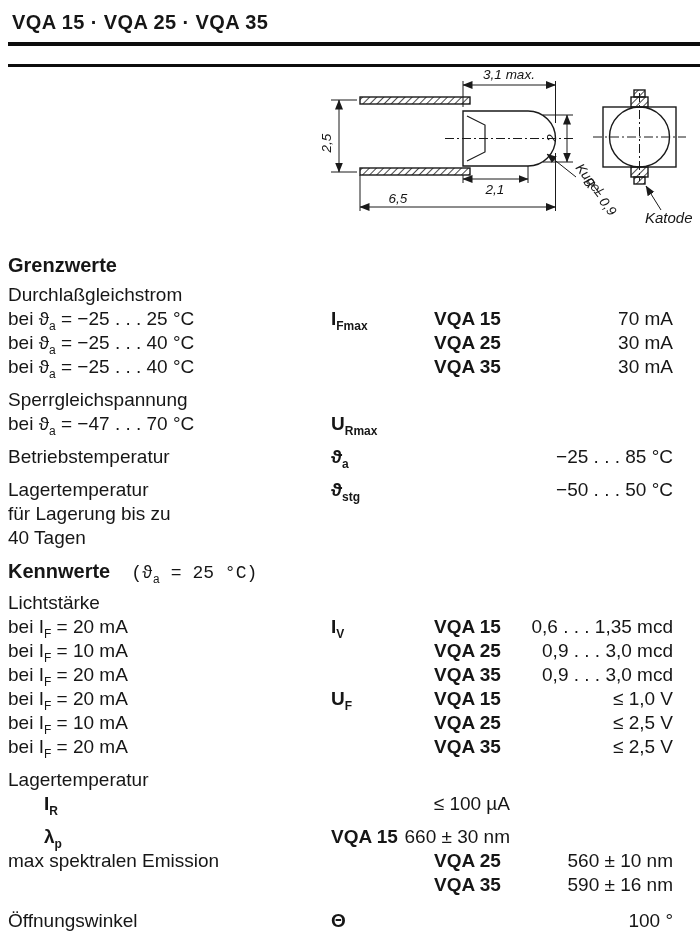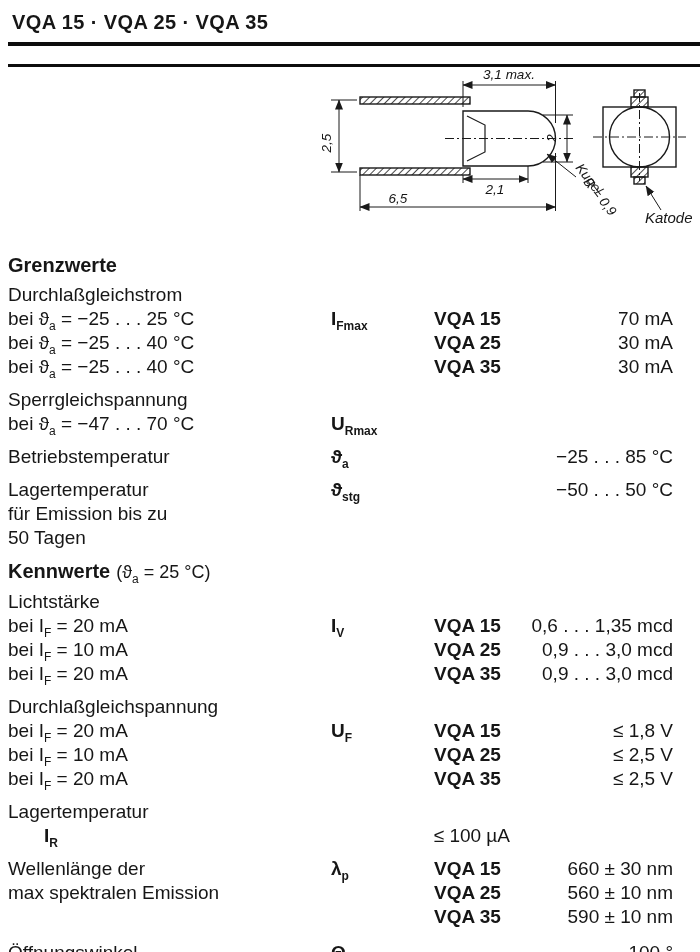--- a/index.html
+++ b/index.html
@@ -15,21 +15,21 @@
   .title { font-size:20px; font-weight:bold; letter-spacing:.4px; padding-left:4px; line-height:32px; }
   .rule-thick { height:4px; background:#0d0d0d; margin-top:4px; }
   .rule-thin  { height:3px; background:#0d0d0d; margin-top:18px; }
 
   .drawing { position:relative; height:178px; }
   .drawing svg { position:absolute; left:285px; top:0; }
   svg text { font:italic 13.5px "Liberation Sans","DejaVu Sans",sans-serif; fill:#161616; }
   svg text.lbl { font-size:15px; }
 
   .heading { font-weight:bold; font-size:20px; line-height:24px; margin:8px 0 6px; }
-  .heading .hn { font-weight:normal; font-size:18px; margin-left:6px; }
+  .heading .hn { font-weight:normal; font-size:18px; margin-left:21px;font-family:Liberation Mono, monospace; }
 
   .row { display:grid; grid-template-columns:287px 103px 112px 1fr; line-height:24px; padding-right:27px; align-items:baseline; }
   .row .c2, .row .c3 { font-weight:bold;margin-left:36px; }
   .row .c4 { text-align:right; white-space:nowrap; }
   .glabel { line-height:24px; }
   .mt { margin-top:9px; }
   .mt-lg { margin-top:12px; }
   sub { font-size:12px; line-height:0; }
 </style>
 </head>
@@ -146,27 +146,27 @@
     <span class="c3"></span>
     <span class="c4">−25 . . . 85 °C</span>
   </div>
   <div class="row mt">
     <span class="c1"><span>Lagertemperatur</span></span>
     <span class="c2"><span>ϑ</span><sub>stg</sub></span>
     <span class="c3"></span>
     <span class="c4">−50 . . . 50 °C</span>
   </div>
   <div class="row">
-    <span class="c1"><span>für Emission bis zu</span></span>
+    <span class="c1"><span>für Lagerung bis zu</span></span>
     <span class="c2"></span>
       <span class="c3"></span>
       <span class="c4"></span>
   </div>
   <div class="row">
-    <span class="c1"><span>50 Tagen</span></span>
+    <span class="c1"><span>40 Tagen</span></span>
     <span class="c2"></span>
       <span class="c3"></span>
       <span class="c4"></span>
   </div>
 
   <div class="heading mt">
     <span>Kennwerte</span><span class="hn"><span>(ϑ</span><sub>a</sub><span> = 25 °C)</span></span>
   </div>
 
   <div class="glabel">Lichtstärke</div>
@@ -183,27 +183,26 @@
     <span class="c3">VQA 25</span>
     <span class="c4">0,9 . . . 3,0 mcd</span>
   </div>
   <div class="row">
     <span class="c1"><span>bei I</span><sub>F</sub><span> = 20 mA</span></span>
     <span class="c2"></span>
     <span class="c3">VQA 35</span>
     <span class="c4">0,9 . . . 3,0 mcd</span>
   </div>
 
-  <div class="glabel mt">Durchlaßgleichspannung</div>
 
   <div class="row">
     <span class="c1"><span>bei I</span><sub>F</sub><span> = 20 mA</span></span>
     <span class="c2"><span>U</span><sub>F</sub></span>
     <span class="c3">VQA 15</span>
-    <span class="c4">≤ 1,8 V</span>
+    <span class="c4">≤ 1,0 V</span>
   </div>
   <div class="row">
     <span class="c1"><span>bei I</span><sub>F</sub><span> = 10 mA</span></span>
     <span class="c2"></span>
     <span class="c3">VQA 25</span>
     <span class="c4">≤ 2,5 V</span>
   </div>
   <div class="row">
     <span class="c1"><span>bei I</span><sub>F</sub><span> = 20 mA</span></span>
     <span class="c2"></span>
@@ -213,36 +212,35 @@
 
   <div class="glabel mt">Lagertemperatur</div>
 
   <div class="row">
     <span class="c2"><span>I</span><sub>R</sub></span>
     <span class="c3"></span>
     <span class="c4">≤ 100 µA</span>
   </div>
 
   <div class="row mt">
-    <span class="c1"><span>Wellenlänge der</span></span>
     <span class="c2"><span>λ</span><sub>p</sub></span>
     <span class="c3">VQA 15</span>
     <span class="c4">660 ± 30 nm</span>
   </div>
   <div class="row">
     <span class="c1"><span>max spektralen Emission</span></span>
     <span class="c2"></span>
     <span class="c3">VQA 25</span>
     <span class="c4">560 ± 10 nm</span>
   </div>
   <div class="row">
     <span class="c1"></span>
     <span class="c2"></span>
     <span class="c3">VQA 35</span>
-    <span class="c4">590 ± 10 nm</span>
+    <span class="c4">590 ± 16 nm</span>
   </div>
 
   <div class="row mt-lg">
     <span class="c1"><span>Öffnungswinkel</span></span>
     <span class="c2"><span>Θ</span></span>
     <span class="c3"></span>
     <span class="c4">100 °</span>
   </div>
 
 </div>

